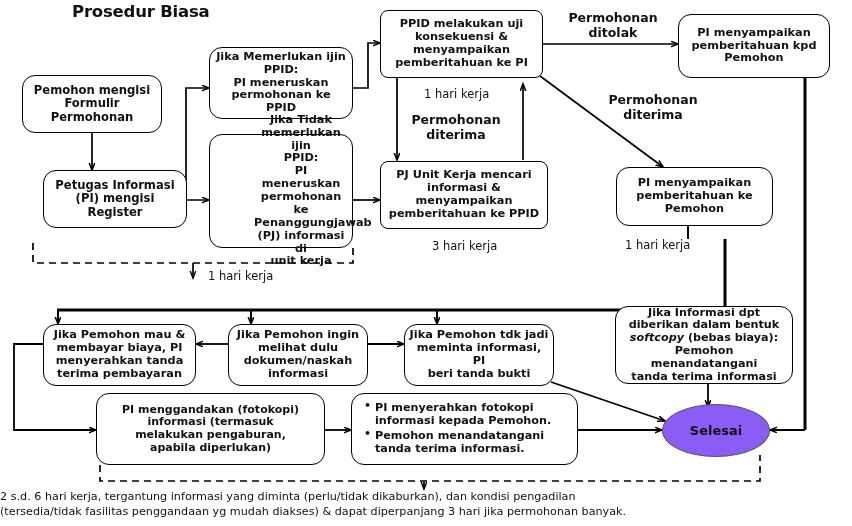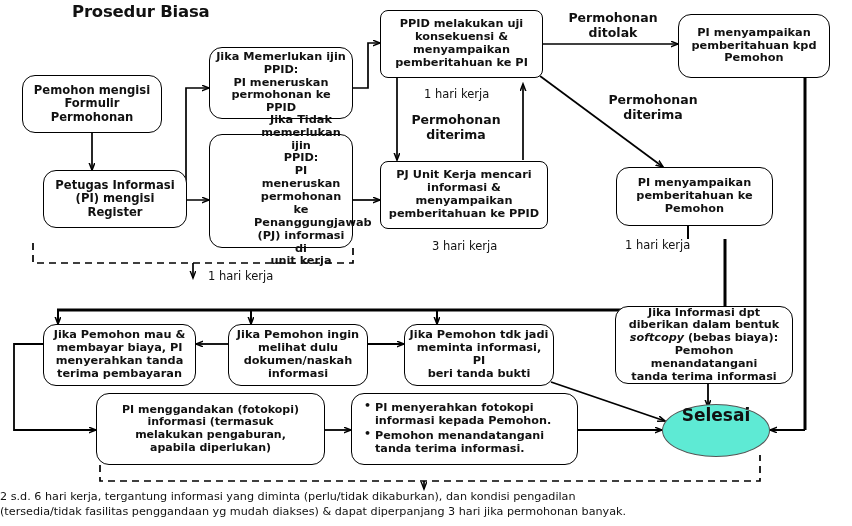--- a/index.html
+++ b/index.html
@@ -65,26 +65,26 @@
     content:"\2022";
     position:absolute;
     left:-11px; top:-1px;
     font-size:11px;
   }
   .oval{
     position:absolute;
     box-sizing:border-box;
     border:1.6px solid #555555;
     border-radius:50%;
-    background:#5eead4;
+    background:#8b5cf6;
     display:flex;
-    align-items:flex-start;
+    align-items:center;
     justify-content:center;
     font-weight:bold;
-    font-size:17px;
+    font-size:13px;
     color:#111111;
   }
   .lbl{
     position:absolute;
     color:#111111;
     white-space:pre;
     line-height:1.16;
   }
   .lbl.bold{ font-weight:bold; font-size:12.5px; text-align:center; }
   .lbl.thin{ font-weight:normal; font-size:11.5px; }

